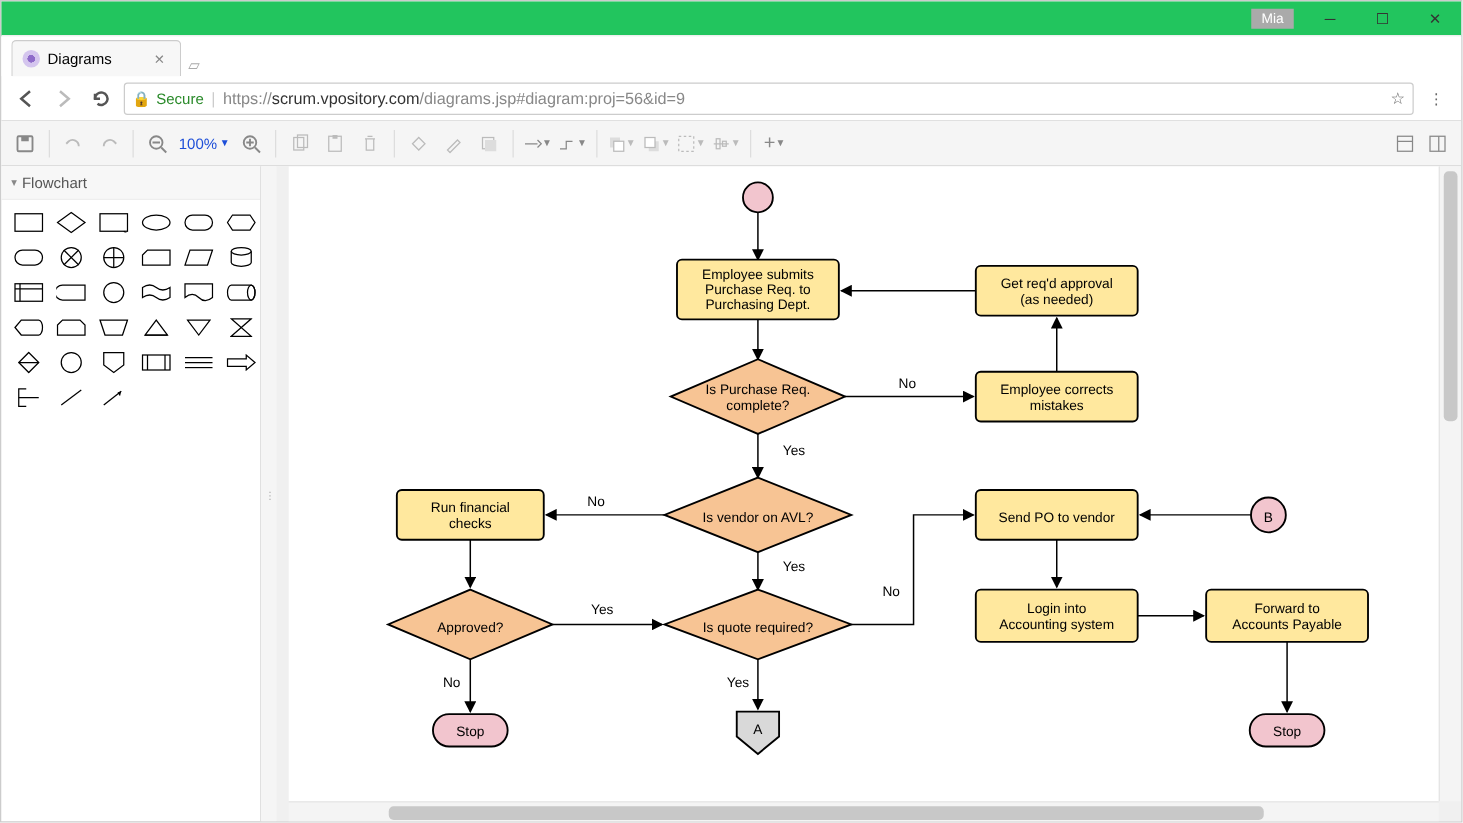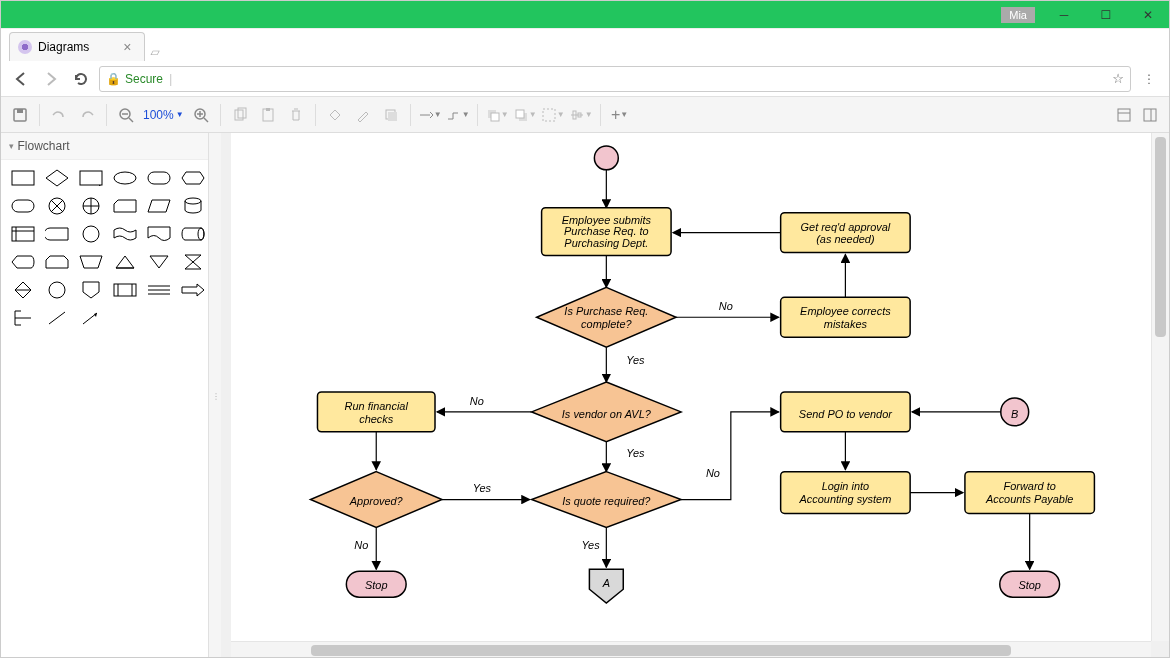--- a/index.html
+++ b/index.html
@@ -46,21 +46,21 @@
 .shapesearch .sicon { color: #888; }
 .panelhead { padding: 6px 8px; font-size: 12px; color: #555; background: #f7f7f7; border-bottom: 1px solid #eee; display:flex; align-items:center; gap:4px; }
 .panelhead::before { content: "▾"; font-size: 9px; color: #888; }
 .shapegrid { padding: 8px; display: grid; grid-template-columns: repeat(6, 28px); gap: 8px 6px; }
 .shapecell { width: 28px; height: 20px; display: flex; align-items: center; justify-content: center; }
 
 
 .splitter { width: 12px; background: #f5f5f5; display:flex; align-items:center; justify-content:center; color:#aaa; font-size:8px; letter-spacing:-2px; }
 
 
-.canvaswrap { flex: 1; position: relative; background: #f0f0f0; overflow: hidden; font-style: italic; }
+.canvaswrap { flex: 1; position: relative; background: #f0f0f0; overflow: hidden; }
 .canvas { position: absolute; left: 10px; top: 0; right: 18px; bottom: 18px; background: #fff; overflow: hidden; }
 .scroll-v { position:absolute; right:0; top:0; bottom:18px; width:18px; background:#f4f4f4; border-left:1px solid #e5e5e5; }
 .scroll-v::after { content:""; position:absolute; left:3px; right:3px; top:4px; height:200px; background:#c8c8c8; border-radius:4px; }
 .scroll-h { position:absolute; left:10px; right:18px; bottom:0; height:18px; background:#f4f4f4; border-top:1px solid #e5e5e5; }
 .scroll-h::after { content:""; position:absolute; top:3px; bottom:3px; left:80px; width:700px; background:#c8c8c8; border-radius:4px; }
 
 svg.diagram { width: 100%; height: 100%; }
 .process { fill: #ffe89e; stroke: #000; stroke-width: 1.5; }
 .decision { fill: #f7c494; stroke: #000; stroke-width: 1.5; }
 .terminator { fill: #f2c5ce; stroke: #000; stroke-width: 1.5; }
@@ -104,20 +104,23 @@
         <path d="M3 8 A5 5 0 1 1 5 12" stroke="#555" stroke-width="2" fill="none"></path>
         <path d="M3 4 L3 8 L7 8" stroke="#555" stroke-width="2" fill="none"></path>
       </svg>
   </div>
   <div class="urlbox">
     <span class="secure">
       <span class="lock">🔒</span>
       <span>Secure</span>
     </span>
     <span class="pipe">|</span>
+    <span class="urltext">
+      <span>https://</span><span class="host">scrum.vpository.com</span><span>/diagrams.jsp#diagram:proj=56&amp;id=9</span>
+    </span>
     <span class="star">☆</span>
   </div>
   <div class="chmenu">⋮</div>
 </div>
 
 <div class="toolbar">
   <div class="tbtn">
       <svg width="16" height="16">
         <rect x="2" y="2" width="12" height="12" rx="1" fill="none" stroke="#888" stroke-width="1.5"></rect>
         <rect x="5" y="2" width="6" height="4" fill="#888"></rect>

